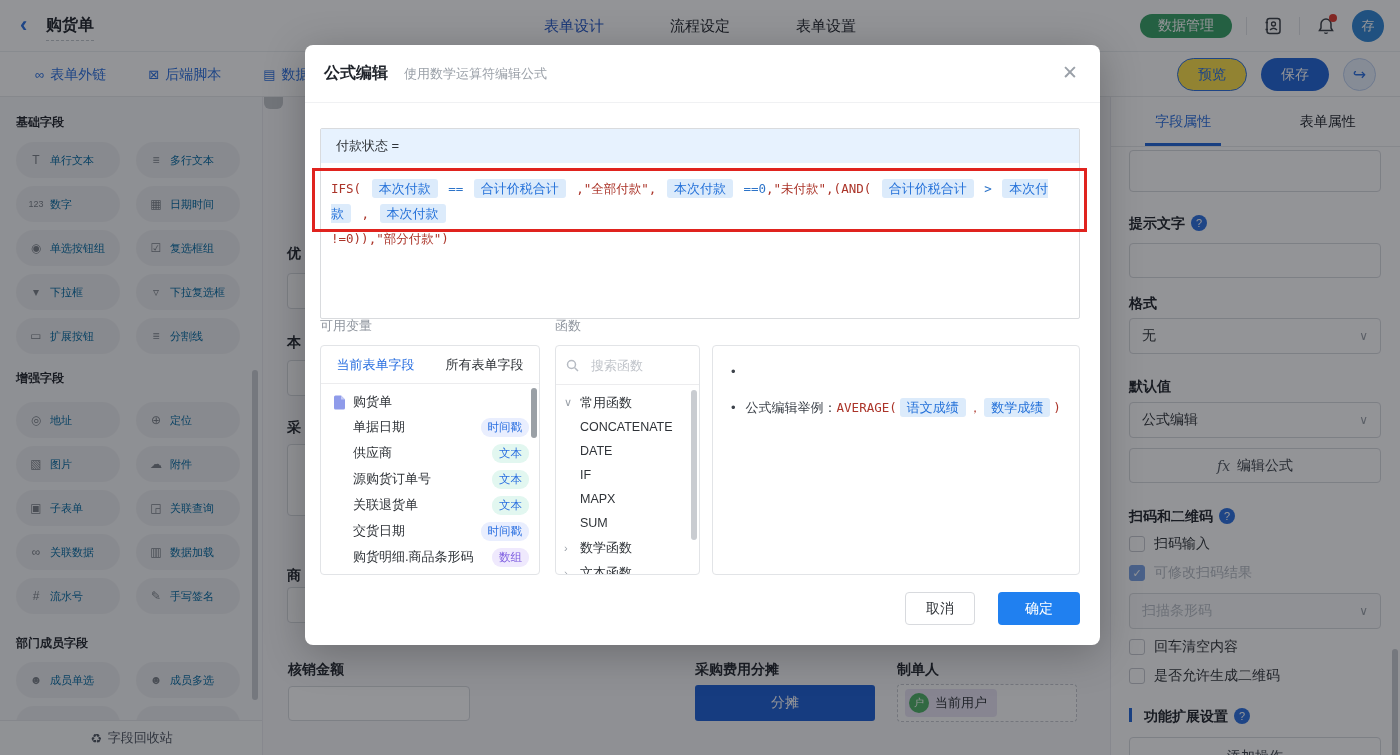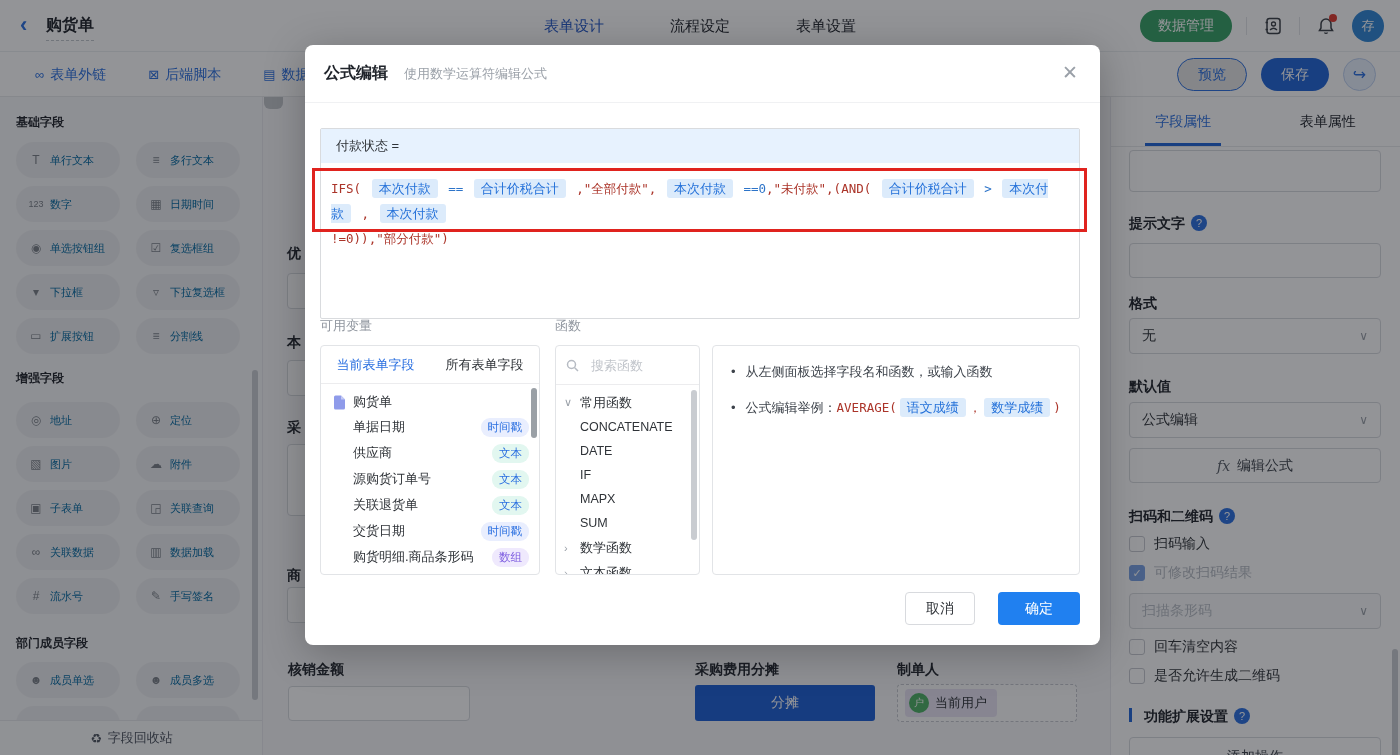--- a/index.html
+++ b/index.html
@@ -6,33 +6,33 @@
   html,body { width:1400px; height:755px; font-family:"Liberation Sans","DejaVu Sans",sans-serif; background:#fff; overflow:hidden; }
 
   
   .topbar { position:absolute; left:0; top:0; width:1400px; height:52px; background:#fff; border-bottom:1px solid #eceef0; }
   .back { position:absolute; left:20px; top:12px; color:#2a6fe0; font-size:22px; font-weight:bold; line-height:26px; cursor:pointer; }
   .doc-title { position:absolute; left:46px; top:15px; font-size:16px; font-weight:700; color:#20242b; border-bottom:1px dashed #c2c6cc; padding-bottom:4px; }
   .top-tabs { position:absolute; left:0; top:0; width:100%; height:52px; display:flex; justify-content:center; align-items:center; gap:66px; }
   .top-tab { font-size:15px; color:#23272e; cursor:pointer; }
   .top-tab.active { color:#2458c7; }
   .top-right { position:absolute; right:16px; top:0; height:52px; display:flex; align-items:center; gap:14px; }
-  .green-pill { background:#36a065; color:#fff; font-size:14px; height:32px; padding:0 18px; border-radius:16px; display:flex; align-items:center; cursor:pointer; }
+  .green-pill { background:#36a065; color:#fff; font-size:14px; height:24px; padding:0 18px; border-radius:16px; display:flex; align-items:center; cursor:pointer; }
   .vdiv { width:1px; height:18px; background:#e2e4e8; }
   .icon-btn { width:24px; height:24px; position:relative; display:flex; align-items:center; justify-content:center; cursor:pointer; }
   .bell-dot { position:absolute; right:1px; top:0; width:8px; height:8px; background:#e0392f; border-radius:50%; }
   .avatar { width:32px; height:32px; border-radius:50%; background:#2e86d5; color:#fff; font-size:13px; display:flex; align-items:center; justify-content:center; cursor:pointer; }
 
   
   .toolbar { position:absolute; left:0; top:52px; width:1400px; height:45px; background:#fff; border-bottom:1px solid #e7e9ec; }
   .tool-links { position:absolute; left:35px; top:0; height:45px; display:flex; align-items:center; gap:42px; }
   .tool-link { color:#2a6fe0; font-size:14px; display:flex; align-items:center; gap:6px; cursor:pointer; }
   .tool-link .tl-icon { font-size:13px; }
   .tool-right { position:absolute; right:24px; top:0; height:45px; display:flex; align-items:center; gap:14px; }
-  .btn-outline { height:33px; padding:0 20px; border:1px solid #2a6fe0; color:#2a6fe0; background:#e5e5e5; border-radius:17px; font-size:14px; display:flex; align-items:center; cursor:pointer; }
+  .btn-outline { height:33px; padding:0 20px; border:1px solid #2a6fe0; color:#2a6fe0; background:#fde047; border-radius:17px; font-size:14px; display:flex; align-items:center; cursor:pointer; }
   .btn-solid { height:33px; padding:0 20px; background:#1f64d8; color:#fff; border-radius:17px; font-size:14px; display:flex; align-items:center; cursor:pointer; }
   .share-circle { width:33px; height:33px; border-radius:50%; background:#e8f0fe; border:1px solid #bcd0f0; color:#2a6fe0; font-size:16px; display:flex; align-items:center; justify-content:center; cursor:pointer; }
 
   
   .sidebar { position:absolute; left:0; top:97px; width:263px; height:658px; background:#f6f7f9; border-right:1px solid #e9eaee; overflow:hidden; }
   .sec-title { position:absolute; left:16px; font-size:12px; font-weight:700; color:#20242b; }
   .pill { position:absolute; width:104px; height:36px; background:#ecedf0; border-radius:18px; display:flex; align-items:center; padding-left:12px; gap:6px; cursor:pointer; }
   .pill .p-icon { font-size:12px; color:#7a8088; width:16px; text-align:center; flex:0 0 auto; }
   .pill .p-label { font-size:11px; color:#0369a1; white-space:nowrap; }
   .pill.col2 { left:136px; }
@@ -469,21 +469,20 @@
           <span class="g-chev">›</span>
           <span>文本函数</span>
         </div>
     </div>
     <div class="fn-scroll"></div>
   </div>
 
   <div class="panel hint-panel">
     <div class="hint-line">
       <span class="hint-dot">•</span>
-      <span>从左侧面板选择字段名和函数，或输入函数</span>
     </div>
     <div class="hint-line">
       <span class="hint-dot">•</span>
       <span><span>公式编辑举例：</span><span class="hint-fn">AVERAGE(</span><span class="tok-chip">语文成绩</span><span class="hint-fn">，</span><span class="tok-chip">数学成绩</span><span class="hint-fn">)</span></span>
     </div>
   </div>
 
   <div class="m-cancel">取消</div>
   <div class="m-ok">确定</div>
 </div>

